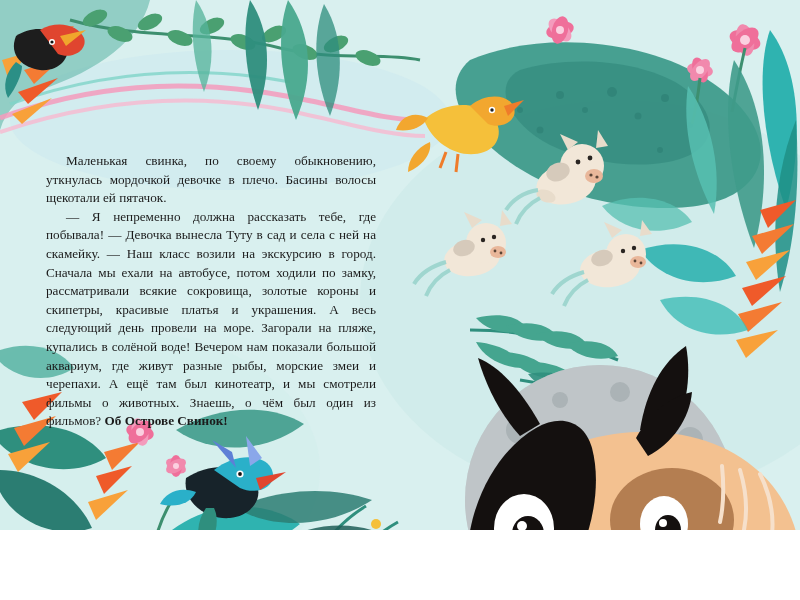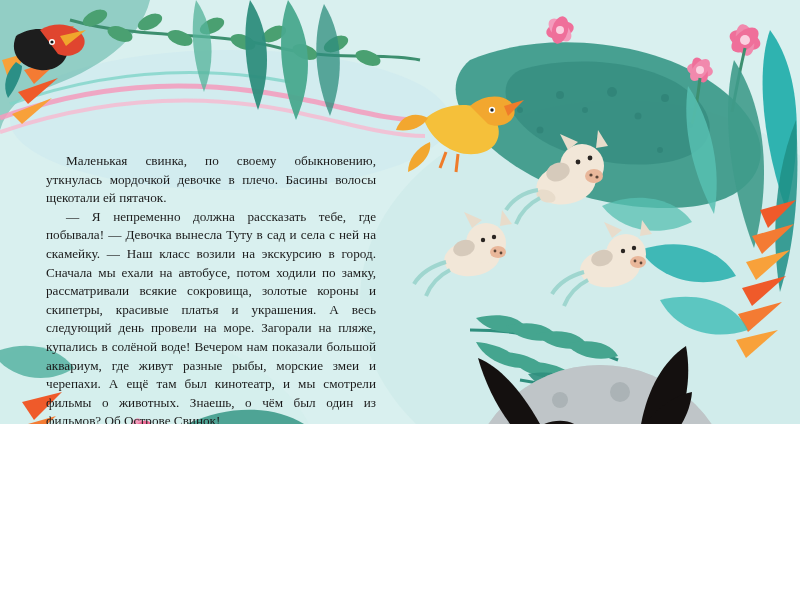--- a/index.html
+++ b/index.html
@@ -6,21 +6,21 @@
     margin: 0;
     padding: 0;
     background: #ffffff;
   }
   body {
     font-family: "Liberation Serif", serif;
   }
   #page {
     position: relative;
     width: 800px;
-    height: 424px;
+    height: 530px;
     overflow: hidden;
     background: #d9f0ef;
   }
   .layer {
     position: absolute;
     inset: 0;
   }
   .txt {
     position: absolute;
     left: 46px;
@@ -35,21 +35,21 @@
     hyphens: manual;
     z-index: 40;
   }
   .txt p {
     margin: 0;
   }
   .txt p.ind {
     text-indent: 20px;
   }
   .txt b {
-    font-weight: normal;
+    font-weight: bold;
   }
 </style>
 </head>
 <body>
 
 <div id="page">
 
   <svg class="layer" viewBox="0 0 800 600" width="800" height="600" xmlns="http://www.w3.org/2000/svg">
 
     <rect x="0" y="0" width="800" height="600" fill="#d9f0ef"></rect>

